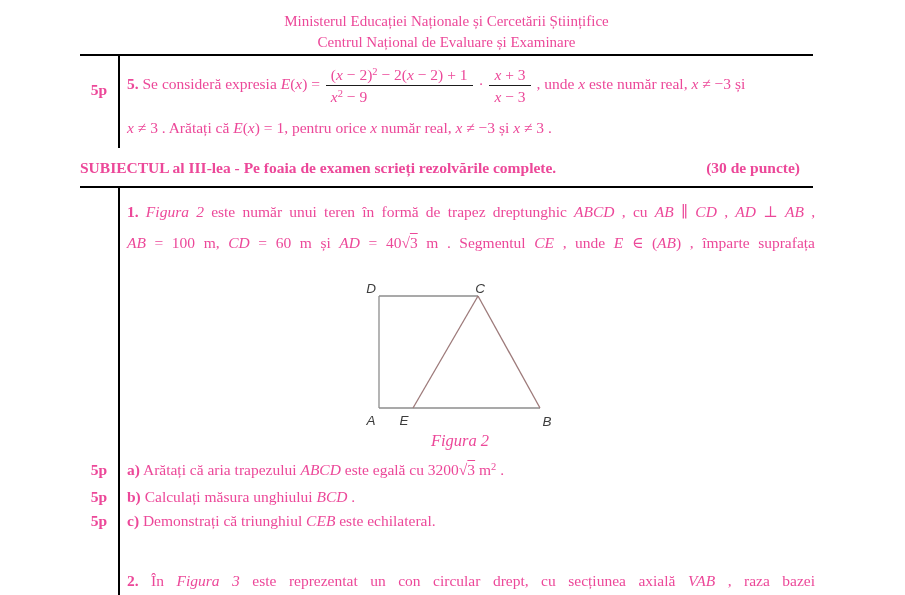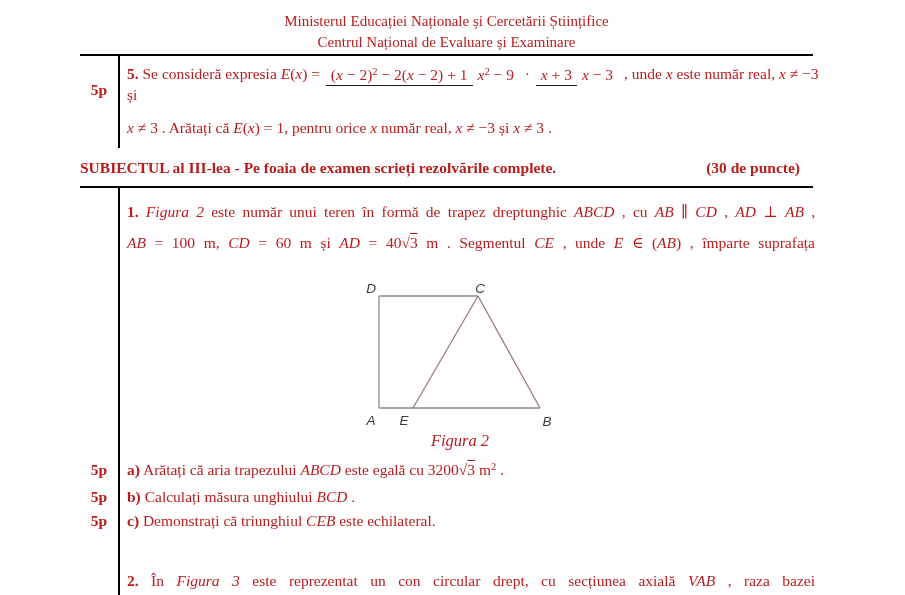--- a/index.html
+++ b/index.html
@@ -1,18 +1,18 @@
 <!DOCTYPE html>
 <html><head>
 <meta charset="utf-8">
 <style>
   html,body{margin:0;padding:0;background:#fff;}
   .page{
     position:relative;width:905px;height:595px;background:#ffffff;overflow:hidden;
-    font-family:"Liberation Serif","DejaVu Serif",serif;color:#b91c1c;font-size:15.5px;
+    font-family:"Liberation Serif","DejaVu Serif",serif;color:#ec4899;font-size:15.5px;
   }
   .header{position:absolute;left:80px;top:11px;width:733px;text-align:center;font-size:15px;line-height:21px;}
   .hrule{position:absolute;background:#000;}
   .rule1{left:80px;top:54px;width:733px;height:2px;}
   .rule2{left:80px;top:186px;width:733px;height:2px;}
   .vrule{position:absolute;left:118px;width:2px;background:#000;}
   .v1{top:56px;height:92px;}
   .v2{top:188px;height:407px;}
   .pts{position:absolute;left:78px;width:29px;text-align:right;font-weight:bold;font-size:15.5px;}
   .p5pts{top:81px;}
@@ -21,21 +21,21 @@
   .qcpts{top:512px;}
   .line{white-space:normal;}
   .p5l1{position:absolute;left:127px;top:64px;width:695px;line-height:18px;}
   .p5l2{position:absolute;left:127px;top:119px;width:690px;}
   .subject-row{position:absolute;left:80px;top:159px;width:733px;display:flex;justify-content:space-between;}
   .subject-row .right{margin-right:13px;}
   .bd{font-weight:bold;}
   .it{font-style:italic;}
   .sup{font-size:10.5px;vertical-align:5.5px;line-height:0;}
   .rad{text-decoration:overline;}
-  .frac{display:inline-flex;flex-direction:row;vertical-align:middle;text-align:right;margin:0 2px;line-height:21px;}
+  .frac{display:inline-flex;flex-direction:column;vertical-align:middle;text-align:left;margin:0 2px;line-height:21px;}
   .frac .num{border-bottom:1.4px solid #1b1b1b;padding:0 5px;}
   .frac .den{padding:0 5px;}
   .p1block{position:absolute;left:127px;top:196px;width:688px;line-height:31px;}
   .just{text-align:justify;text-align-last:justify;}
   .fig{position:absolute;left:358px;top:278px;}
   .fig line{stroke-width:1.3px;fill:none;}
   .flbl{font-family:"Liberation Sans","DejaVu Sans",sans-serif;font-style:italic;font-size:13.5px;fill:#3c3c3c;text-anchor:middle;}
   .caption{position:absolute;left:358px;top:431px;width:204px;text-align:center;font-style:italic;font-size:16.5px;}
   .qa{position:absolute;left:127px;top:461px;width:690px;}
   .qb{position:absolute;left:127px;top:488px;width:690px;}

